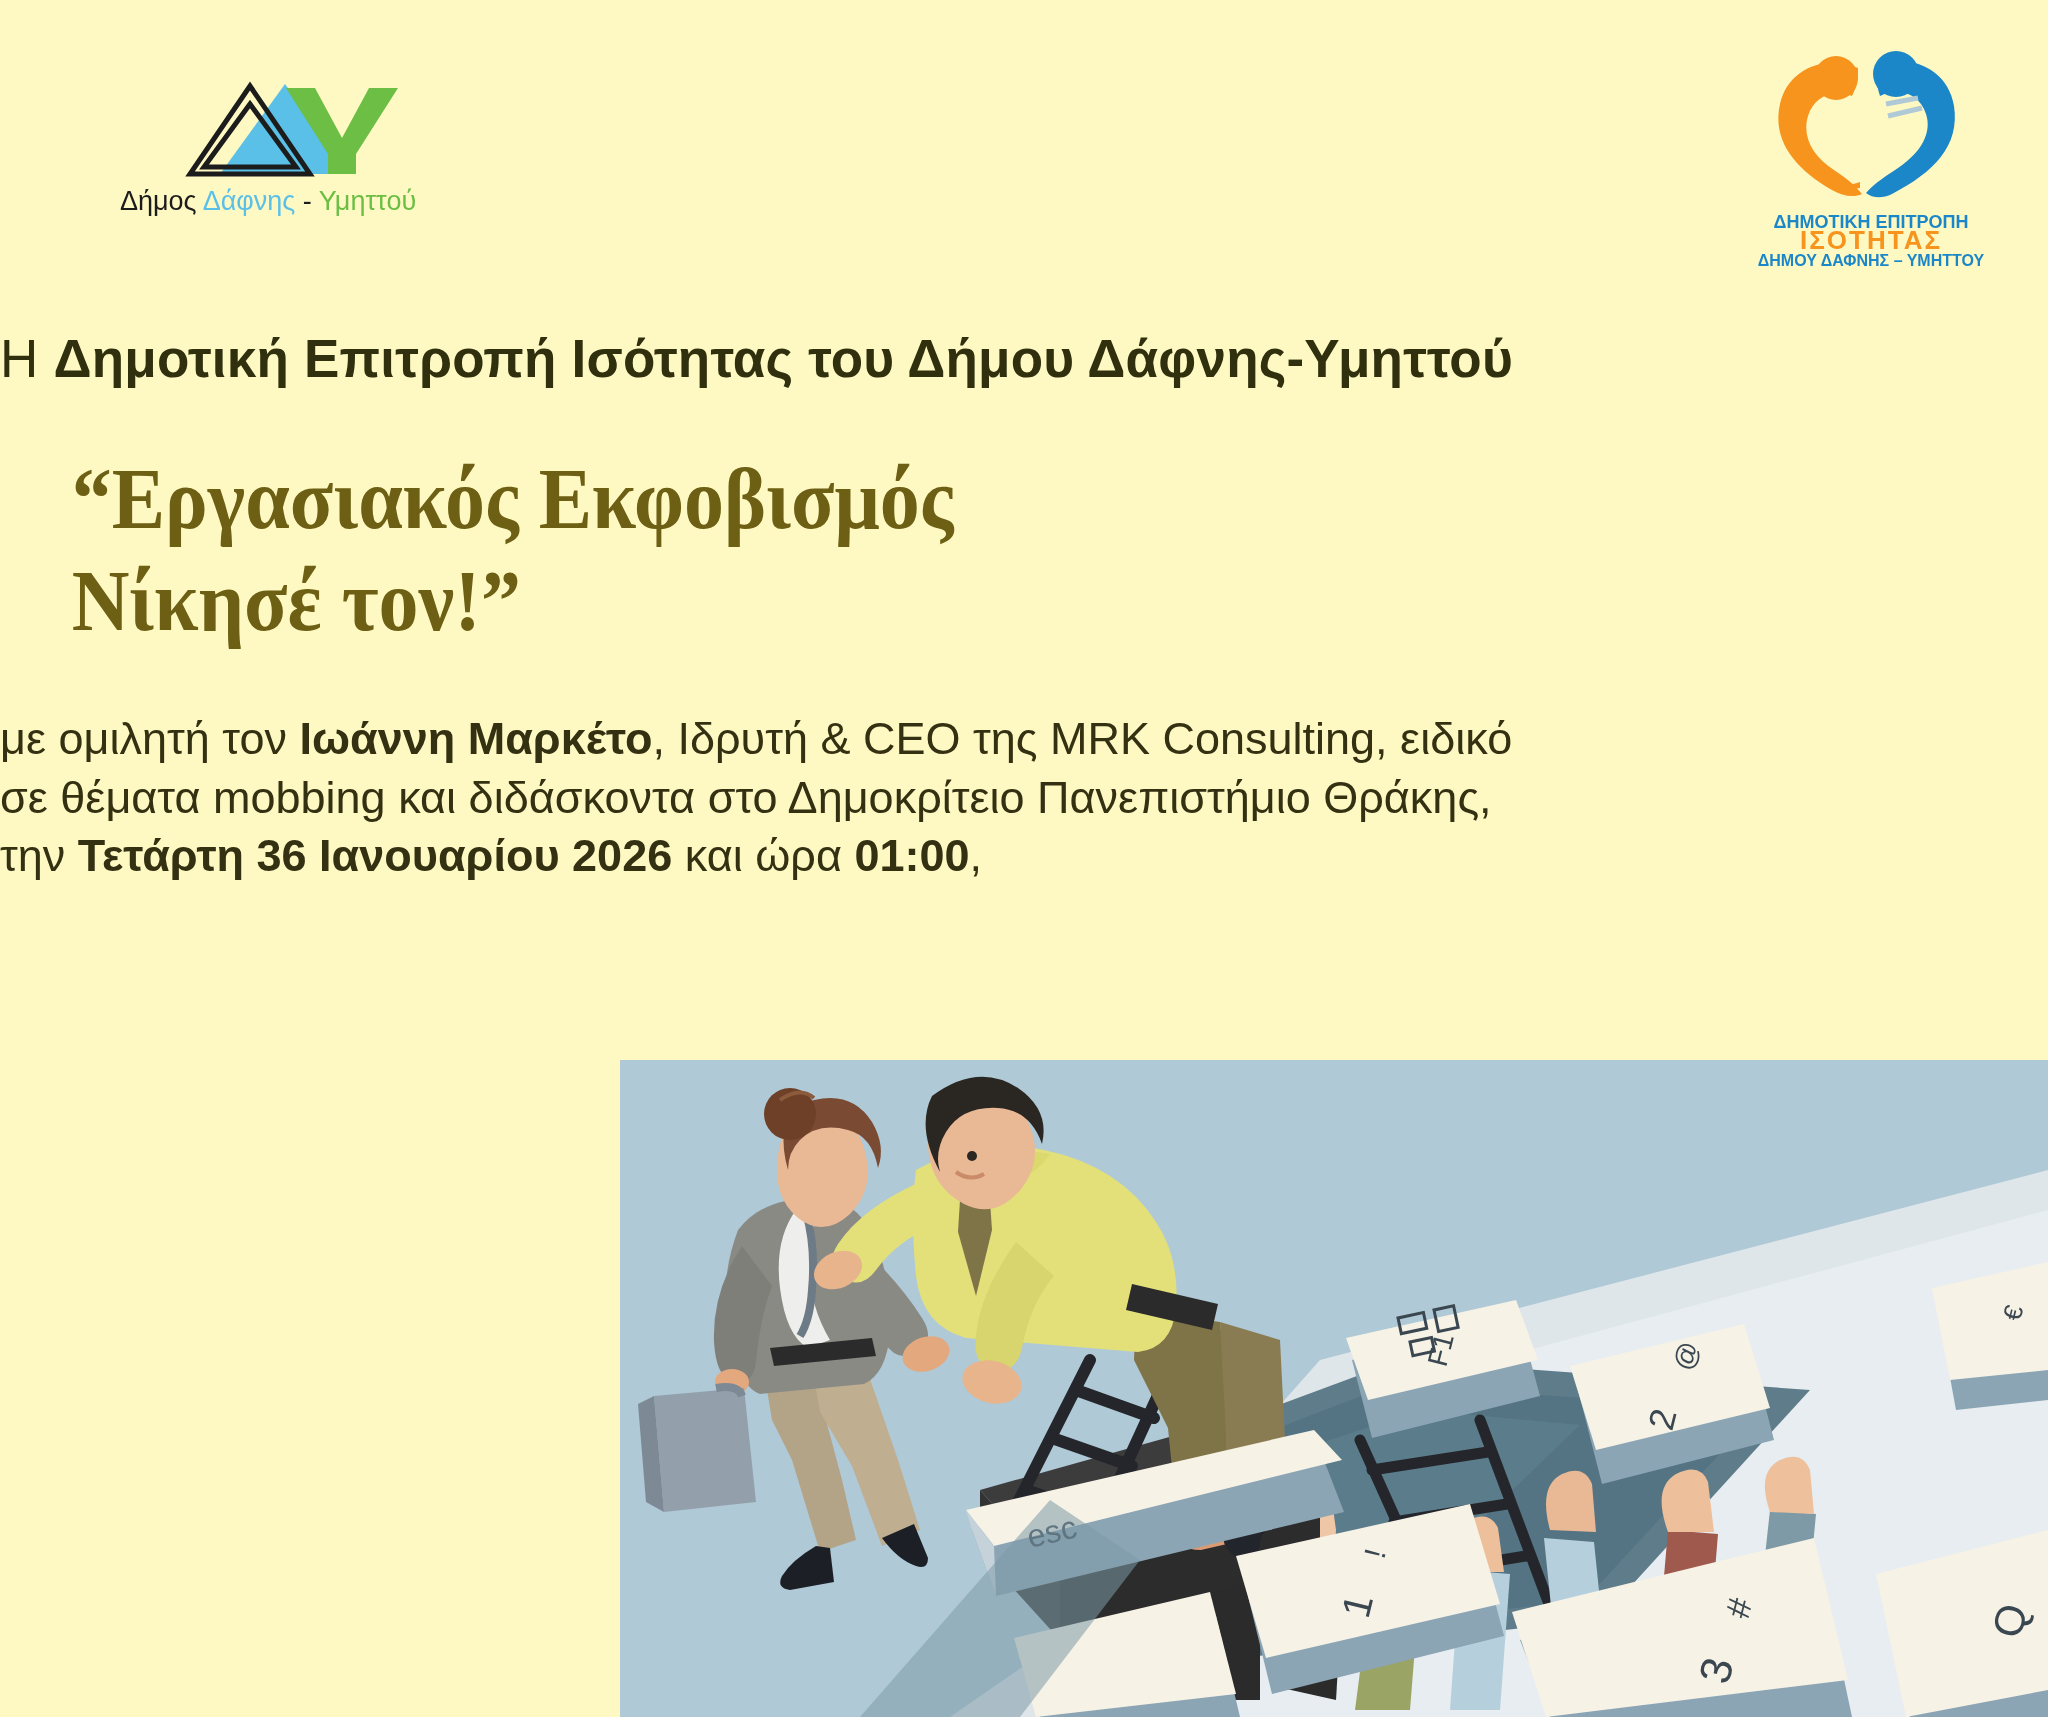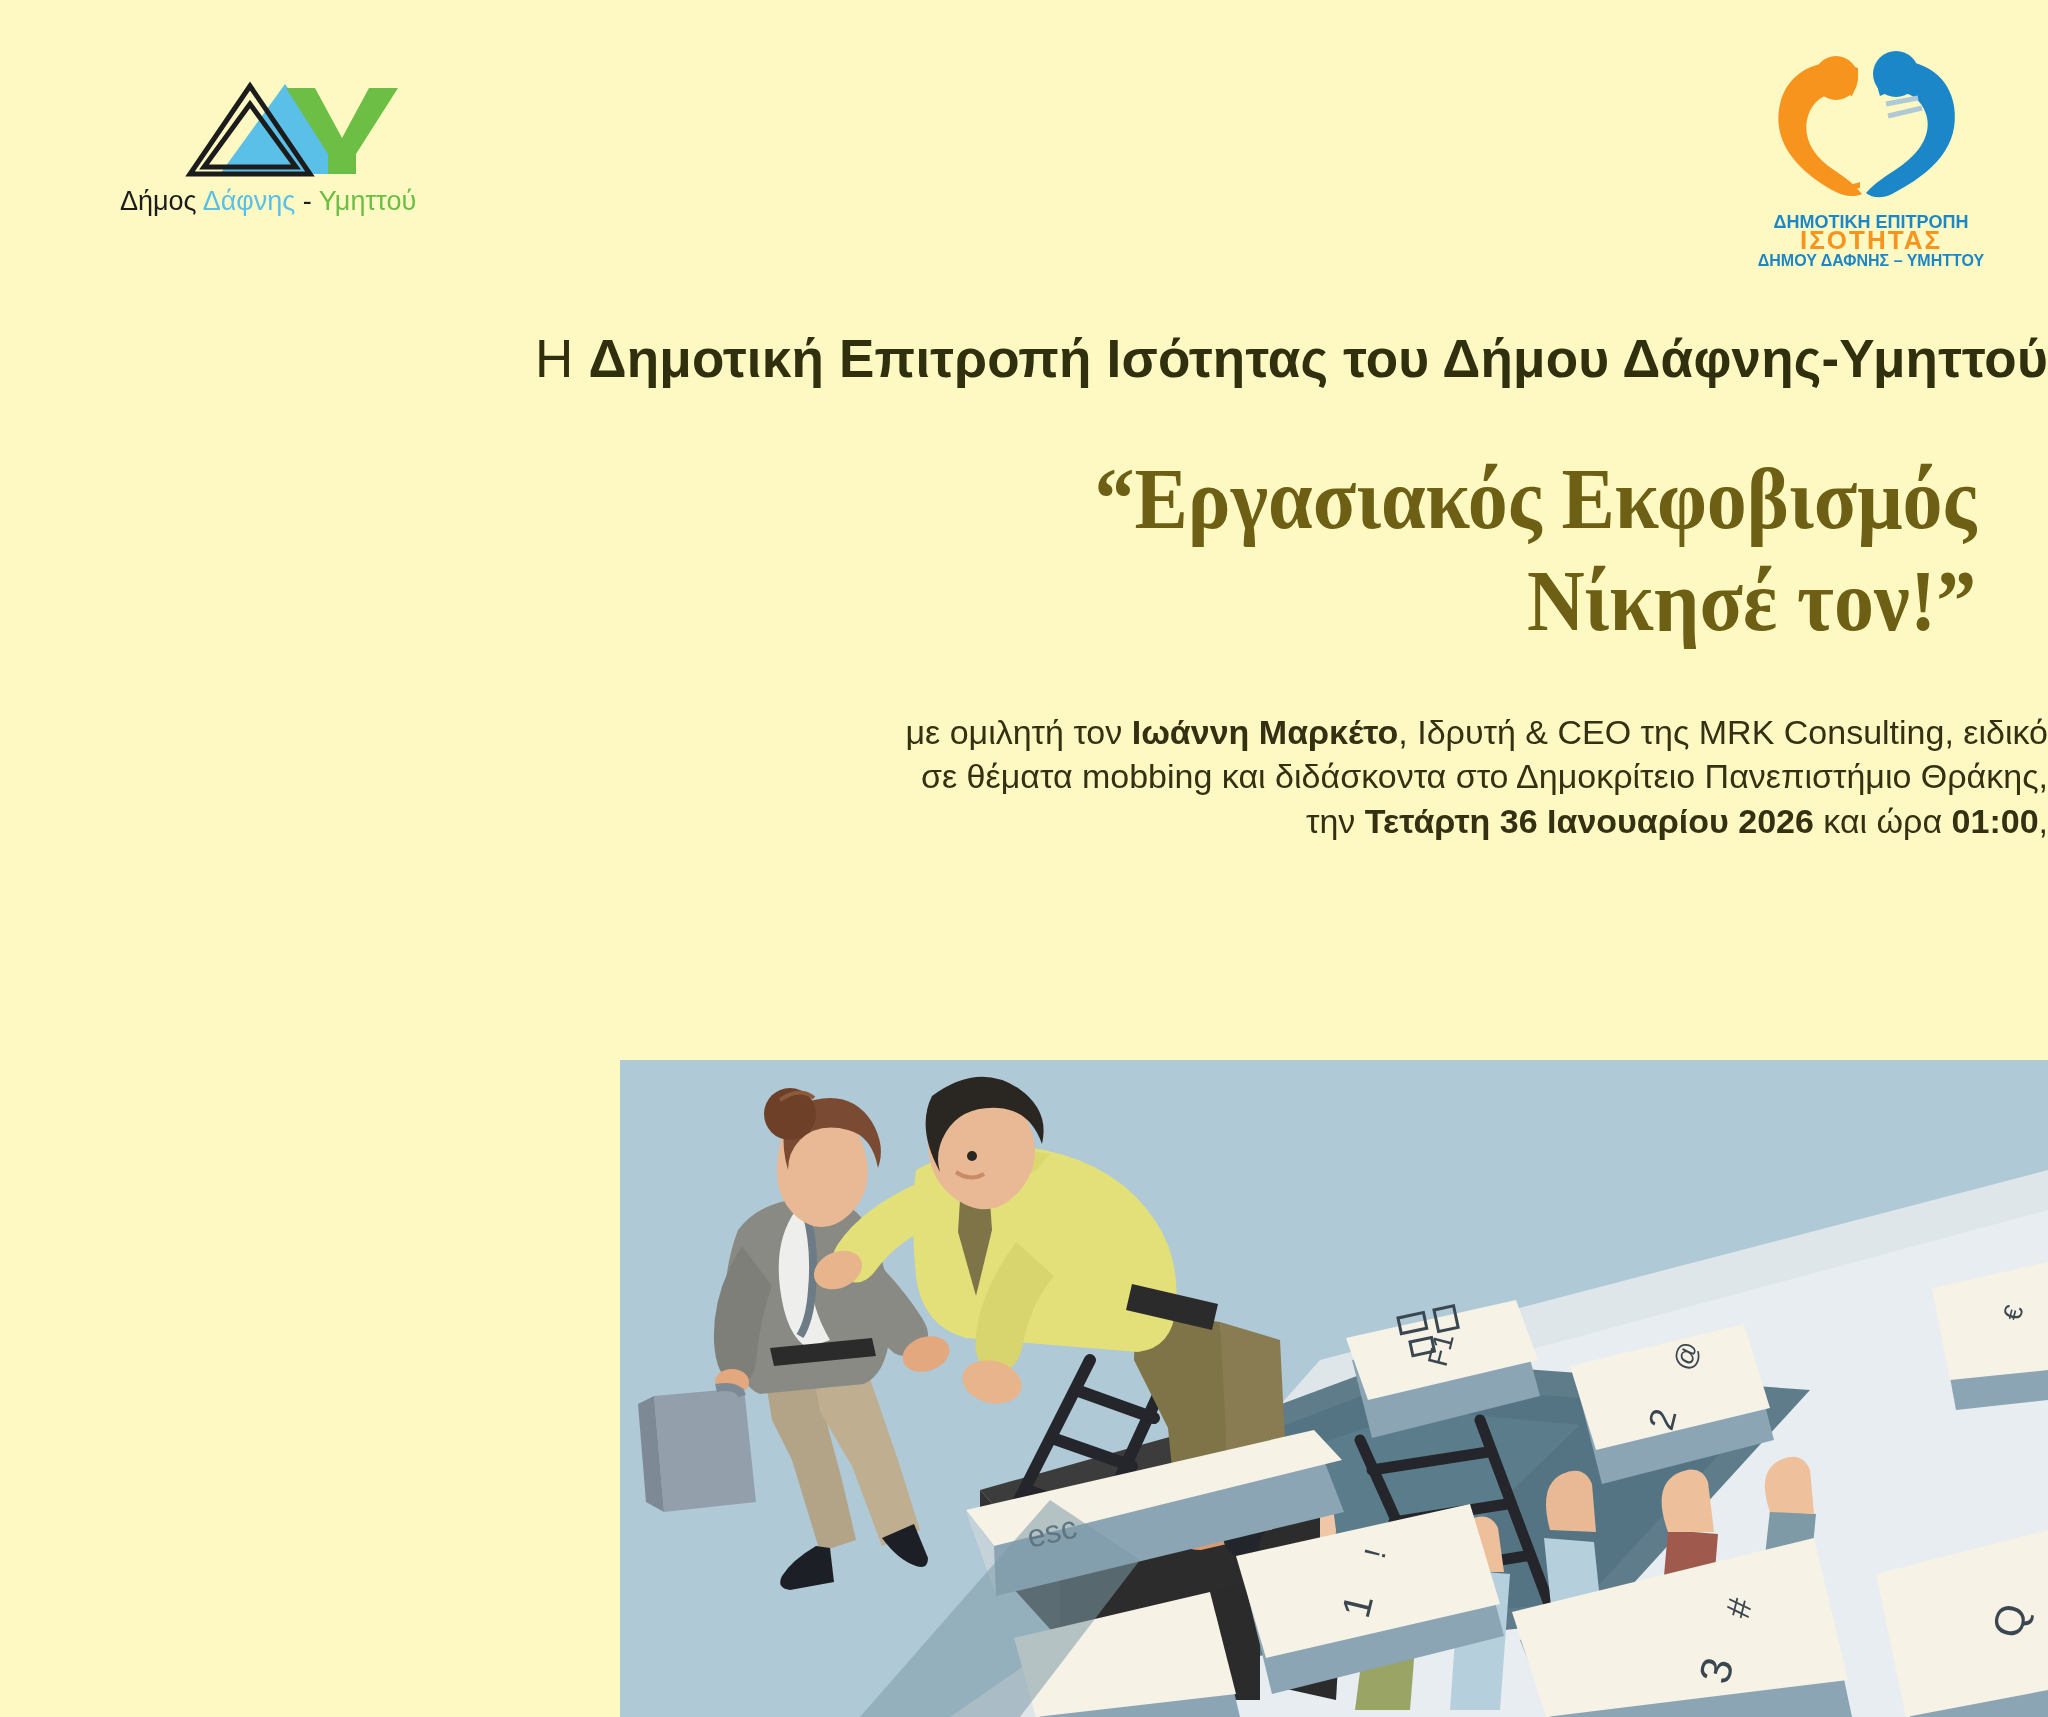--- a/index.html
+++ b/index.html
@@ -12,21 +12,21 @@
   }
   #poster{position:absolute;inset:0;background:#fef9c3;overflow:hidden;}
 
   
   .logo-left{position:absolute;left:110px;top:62px;width:360px;height:160px;}
   .logo-left svg{display:block;width:100%;height:100%;}
   .logo-right{position:absolute;left:1736px;top:38px;width:270px;height:230px;}
   .logo-right svg{display:block;width:100%;height:100%;}
 
   
-  .textwrap{position:absolute;left:0;top:330px;width:2048px;text-align:right;}
+  .textwrap{position:absolute;left:0;top:330px;width:2048px;text-align:left;}
 
   .head1{
     font-size:53px;line-height:1.08;color:#30300f;
     letter-spacing:.2px; white-space:nowrap;
   }
   .head1 .b{font-weight:bold;}
   .head1 .n{font-weight:normal;}
 
   .head2{
     margin-top:22px;
@@ -41,21 +41,21 @@
     font-weight:bold;
     font-size:86px;
     line-height:1.18;
     transform:scaleX(.93);
   }
   .title .ln{display:block;white-space:nowrap;}
 
   .body{
     margin-top:58px;
     color:#343012;
-    font-size:34px;
+    font-size:45px;
     line-height:1.30;
   }
   .body .ln{display:block;white-space:nowrap;}
   .body .b{font-weight:bold;}
 
   
   .illus{position:absolute;left:620px;top:1060px;width:1428px;height:657px;overflow:hidden;}
   .illus svg{display:block;width:100%;height:100%;}
 </style>
 </head>

